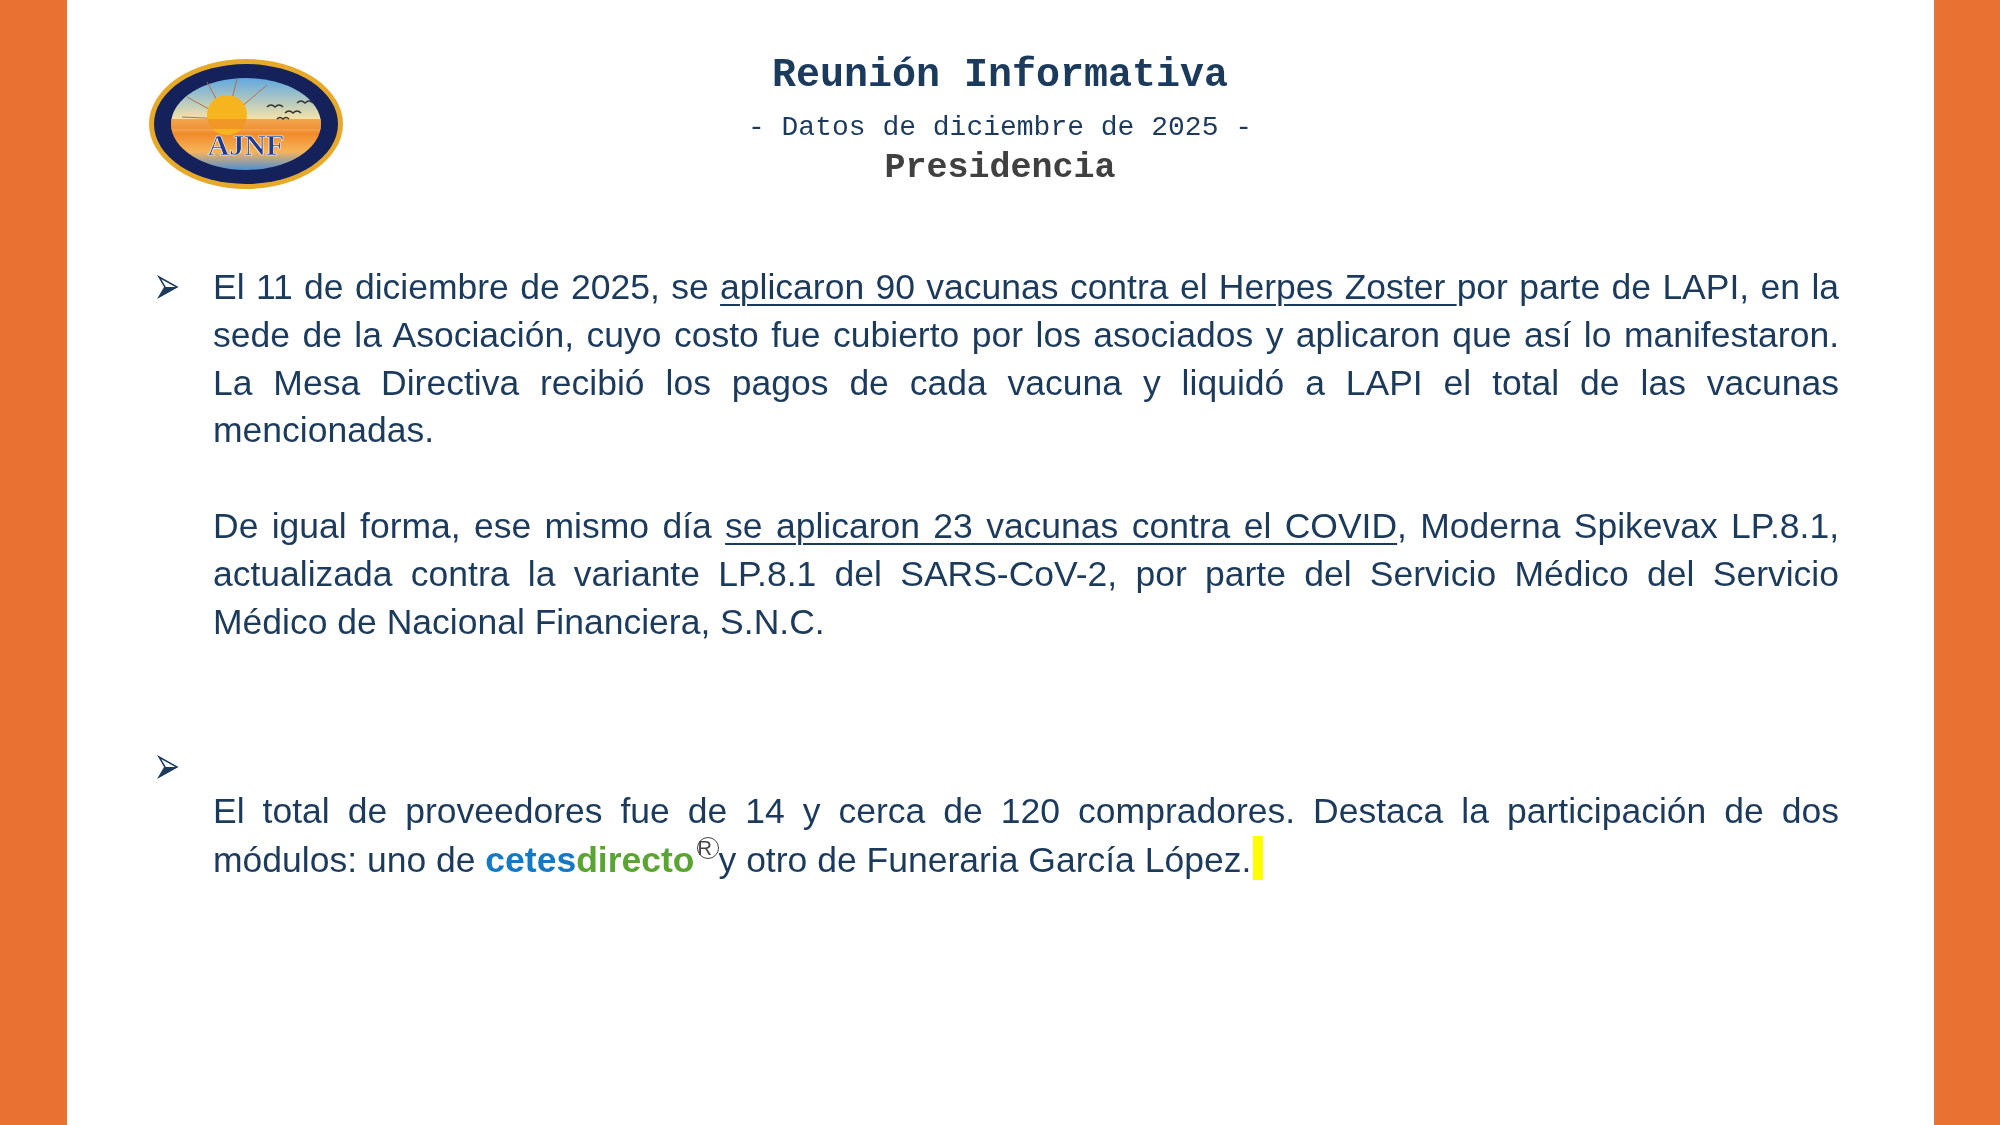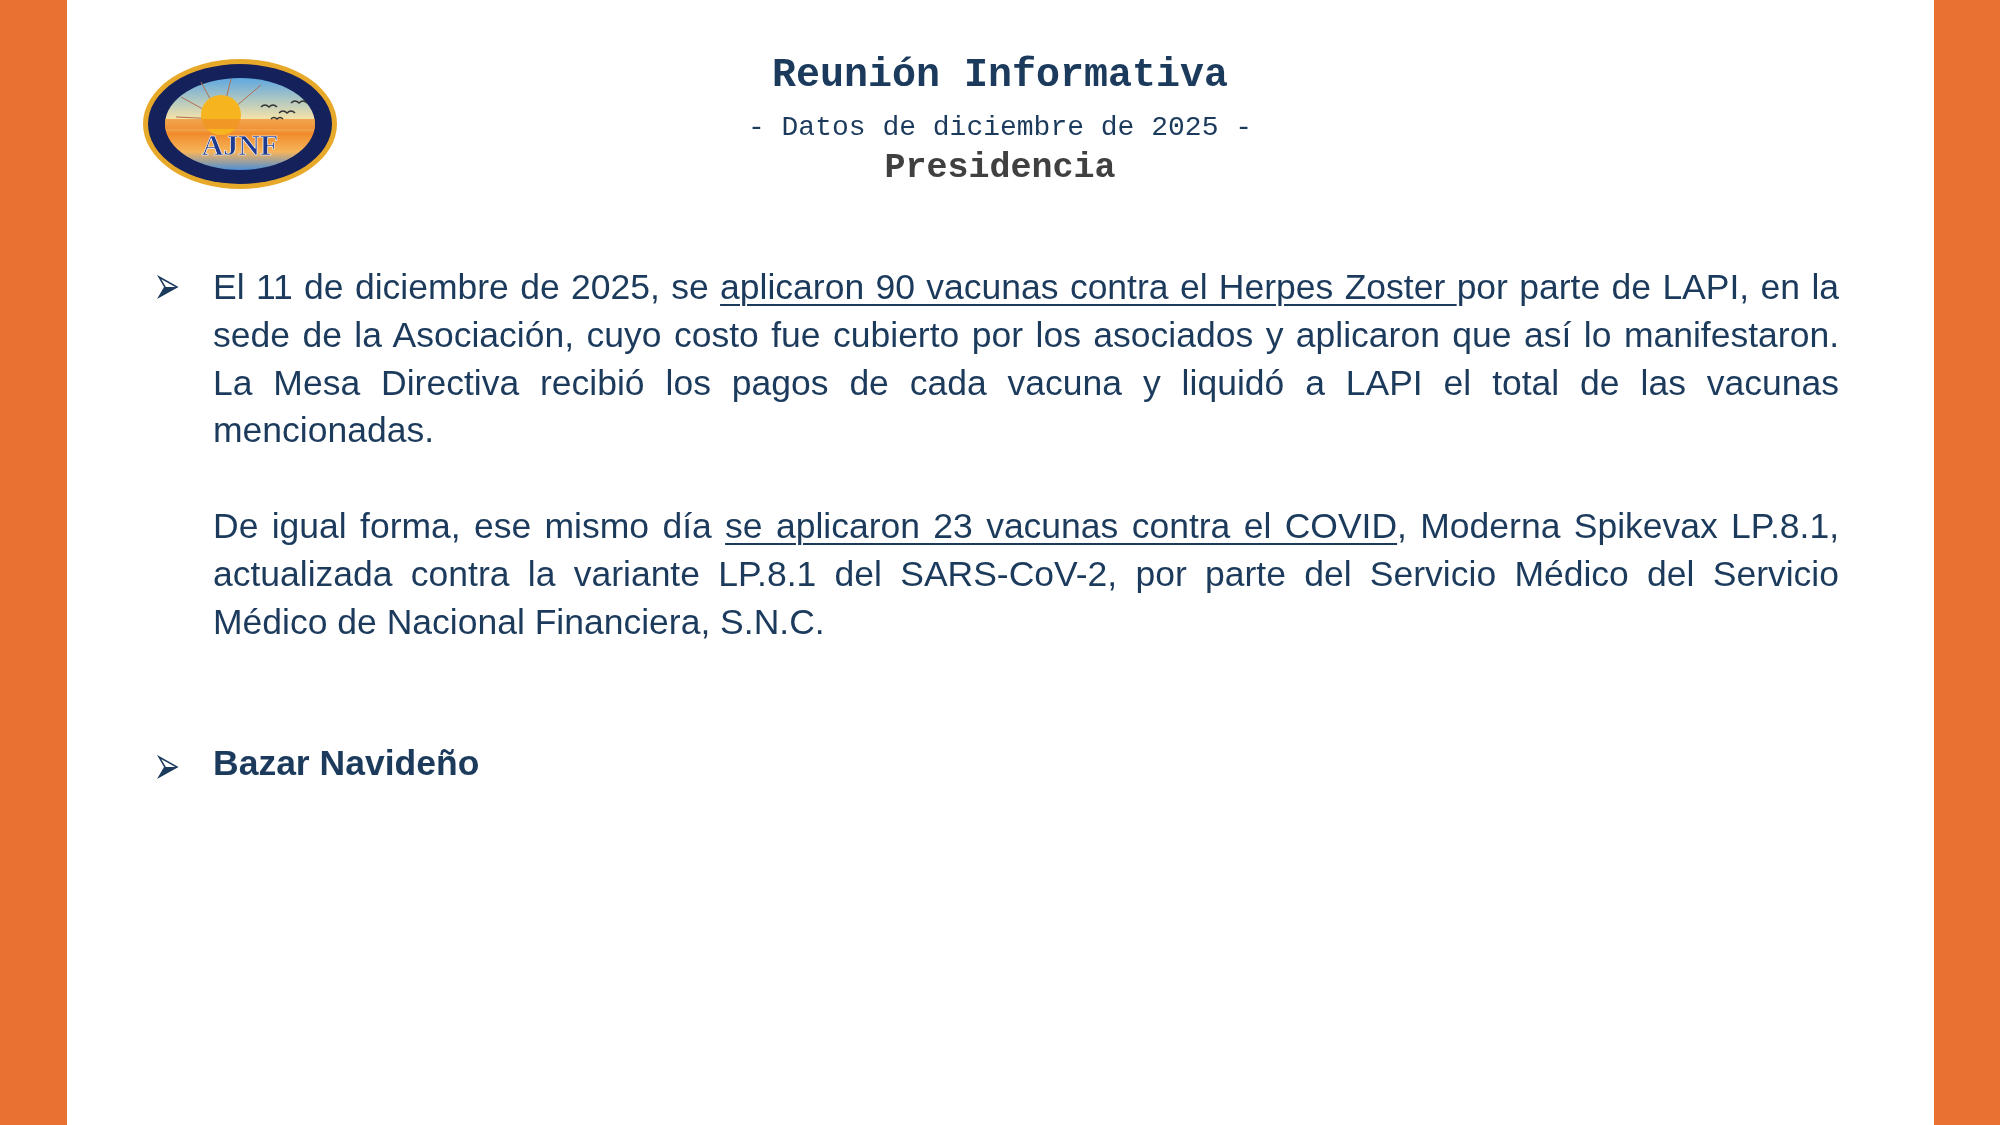--- a/index.html
+++ b/index.html
@@ -1,19 +1,19 @@
 <!DOCTYPE html>
 <html><head>
 <meta charset="utf-8">
 <style>
   html, body { margin:0; padding:0; }
   body { width:2000px; height:1125px; position:relative; overflow:hidden; background:#ffffff; font-family:"Liberation Sans", sans-serif; color:#1b3a5c; }
   .bar-left { position:absolute; left:0; top:0; width:67px; height:1125px; background:#e97132; }
   .bar-right { position:absolute; left:1934px; top:0; width:66px; height:1125px; background:#e97132; }
-  .logo { position:absolute; left:141px; top:57px; width:198px; height:134px; }
+  .logo { position:absolute; left:147px; top:57px; width:198px; height:134px; }
   .header { position:absolute; left:600px; width:800px; text-align:center;font-family:Liberation Mono, monospace; }
   .title { top:50px; font-size:40px; font-weight:bold; color:#1b3a5c; line-height:52px; }
   .subtitle { top:106px; font-size:28px; color:#1b3a5c; line-height:44px; }
   .presidencia { top:146px; font-size:35px; font-weight:bold; color:#404040; line-height:44px; }
   .bullet { position:absolute; left:157px; width:22px; height:30px; }
   .block { position:absolute; left:213px; width:1626px; font-size:35.5px; line-height:47.8px; text-align:justify; color:#1b3a5c; }
   .block p { margin:0; }
   .heading { font-weight:bold; }
   .u { text-decoration:underline; text-decoration-thickness:2px; text-underline-offset:5px; }
   .last-line-left { text-align-last:left; }
@@ -77,15 +77,15 @@
   <p class="last-line-left"><span>De igual forma, ese mismo día </span><span class="u">se aplicaron 23 vacunas contra el COVID</span><span>, Moderna Spikevax LP.8.1, actualizada contra la variante LP.8.1 del SARS-CoV-2, por parte del Servicio Médico del Servicio Médico de Nacional Financiera, S.N.C.</span></p>
 </div>
 
 <div class="bullet" style="top:752px;">
   <svg width="22" height="30" viewBox="0 0 22 30">
       <path d="M2 5 L20 15 L2 25 L8 15 Z" fill="none" stroke="#1b3a5c" stroke-width="1.5"></path>
       <path d="M2 25 L20 15 L8 15 Z" fill="#1b3a5c"></path>
     </svg>
 </div>
 <div class="block" style="top:740px;">
-  <p class="heading">Bazar Navideño</p>
   <p style="height:47.8px;"></p>
+  <p class="last-line-left"><span>El total de proveedores fue de 14 y cerca de 120 compradores. Destaca la participación de dos módulos: uno de </span><span class="cetes">cetes</span><span class="directo">directo</span><span class="reg">R</span><span>y otro de Funeraria García López.</span><span class="cursor"></span></p>
 </div>
 
 </body></html>

